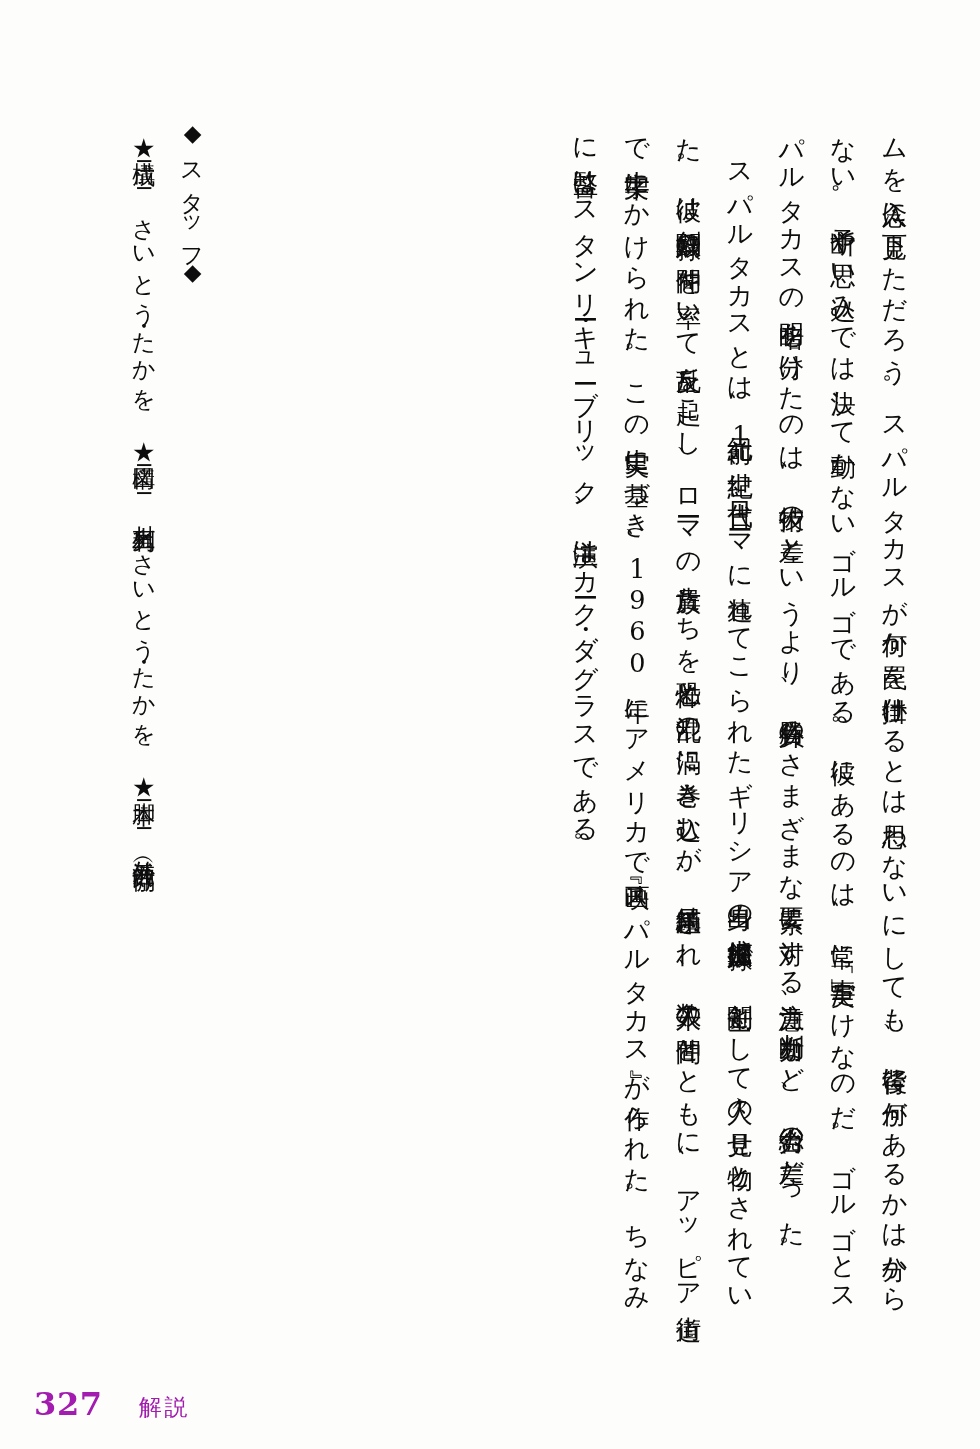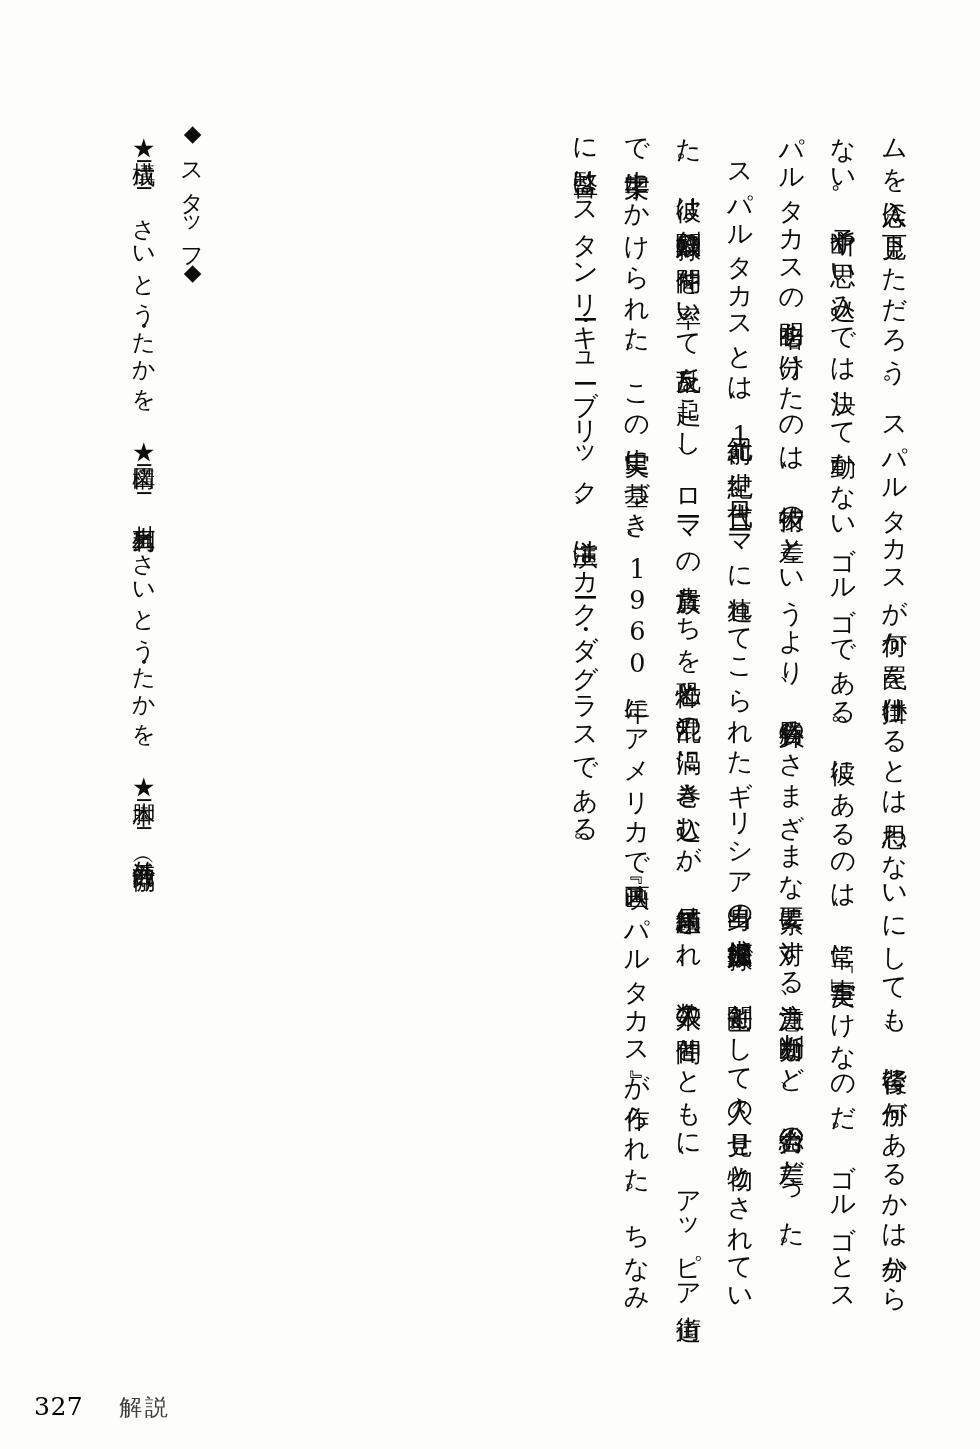--- a/index.html
+++ b/index.html
@@ -70,28 +70,29 @@
   .footer {
     position: absolute;
     left: 34px;
     bottom: 26px;
     display: flex;
     align-items: baseline;
     gap: 36px;
     font-family: "DejaVu Serif", "Liberation Serif", serif;
   }
   .page-number {
-    font-size: 25px;
+    font-size: 32px;
     letter-spacing: 0.02em;
-    color: #000000;
+    color: #a21caf;
+    font-weight: bold;
   }
   .running-head {
     font-size: 23px;
     letter-spacing: 0.12em;
-    color: #404040;
+    color: #a21caf;
   }
 </style>
 </head>
 <body>
 
 <div class="page">
 
   <div class="body-text">
     <p class="noindent">ムを入念に下見しただろう。スパルタカスが何か罠を仕掛けるとは思わないにしても、背後に何があるかは分からない。予断や思い込みでは決して動かないゴルゴである。彼にあるのは、常に「事実」だけなのだ。ゴルゴとスパルタカスの明暗を分けたのは、技術の差というより、勝負外のさまざまな要素に対する注意力、判断力など、総合力の差だった。</p>
     <p>スパルタカスとは、紀元前1世紀、古代ローマに連れてこられたギリシア出身の鉱山採掘奴隷で、剣闘士として人々の見せ物とされていた。彼は剣闘奴隷の仲間を率いて反乱を起こし、ローマの貴族たちを恐怖と混乱の渦に巻き込むが、結局鎮圧され、数千人の仲間とともに、アッピア街道で十字架にかけられた。この史実に基づき、1960年にアメリカで映画『スパルタカス』が作られた。ちなみに監督はスタンリー・キューブリック、主演はカーク・ダグラスである。</p>

